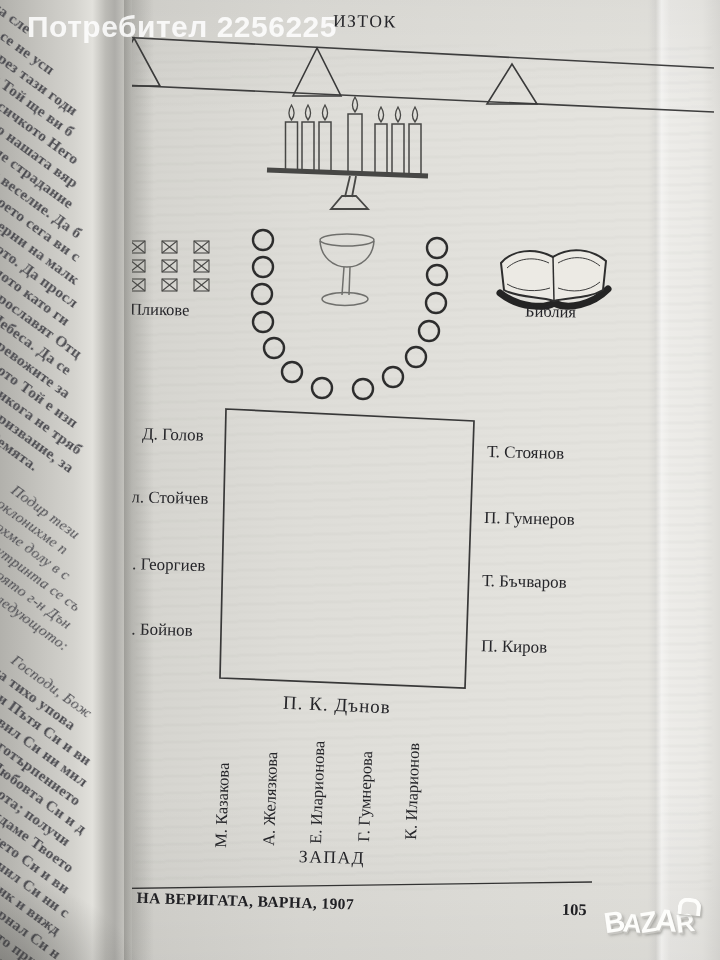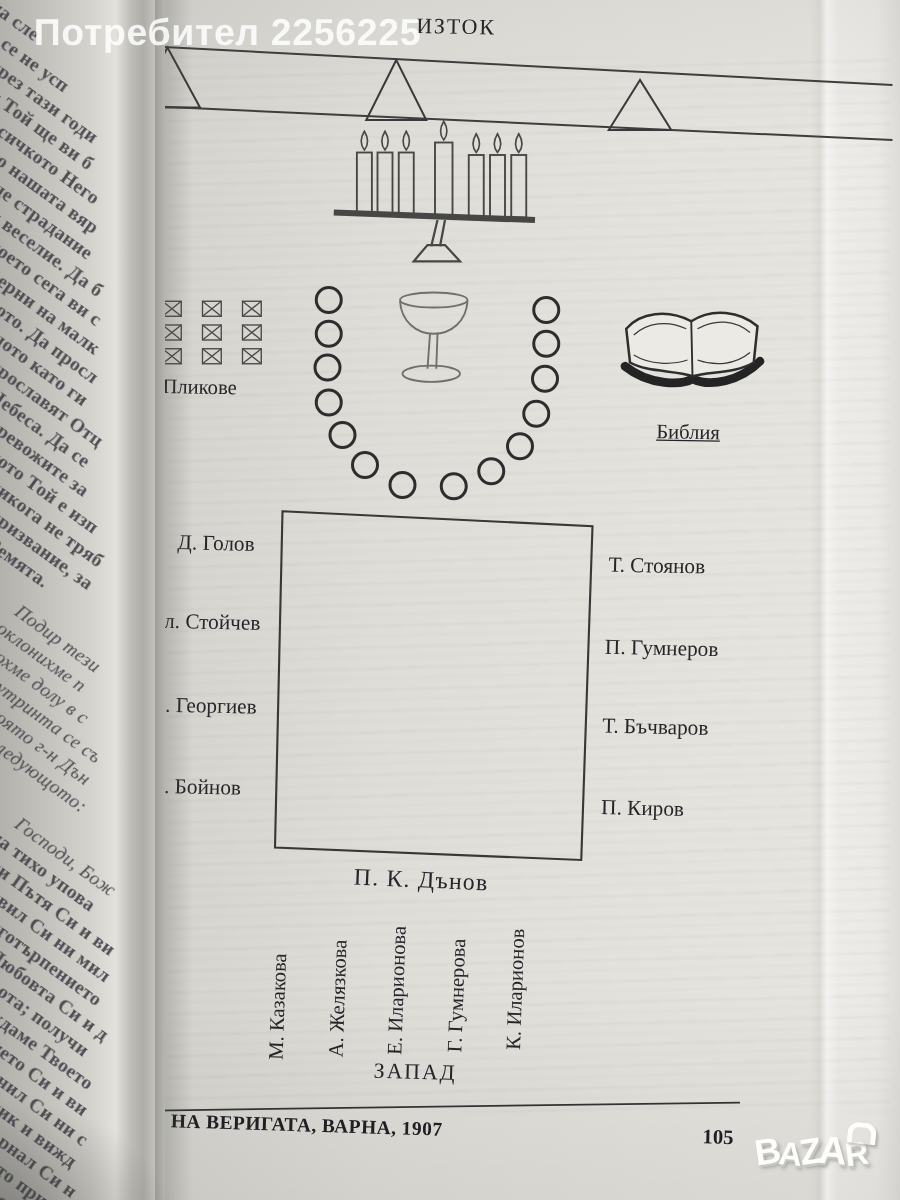--- a/index.html
+++ b/index.html
@@ -23,21 +23,21 @@
     transform:rotate(36deg);font-size:15.5px;font-weight:600;color:#44444a;
     letter-spacing:.3px;white-space:nowrap;filter:blur(.35px);opacity:.93;}
   .lp-line.it{font-style:italic;font-weight:500;}
   .lp-line.ind{padding-left:26px;}
   .corner{position:absolute;left:-36px;bottom:-44px;width:200px;height:130px;transform:rotate(8deg);
     background:radial-gradient(ellipse at 22% 88%,rgba(58,58,55,0.45),rgba(58,58,55,0) 65%);}
   svg.art{position:absolute;left:0;top:0;}
   .t{position:absolute;color:#26262a;white-space:nowrap;font-family:"Liberation Serif",serif;}
   .east{left:333px;top:11px;font-size:17.5px;letter-spacing:1.5px;transform:rotate(1deg);}
   .lbl-env{left:130px;top:300px;font-size:16.5px;transform:rotate(1deg);}
-  .lbl-bib{left:525px;top:336px;font-size:16.5px;transform:rotate(1deg);text-decoration:underline;}
+  .lbl-bib{left:525px;top:302px;font-size:16.5px;transform:rotate(1deg);}
   .nm{font-size:17px;transform:rotate(1.3deg);}
   .nm-l0{left:142px;top:425px;} .nm-l1{left:119px;top:488px;}
   .nm-l2{left:117px;top:555px;} .nm-l3{left:119px;top:620px;}
   .nm-r0{left:487px;top:443px;} .nm-r1{left:484px;top:509px;}
   .nm-r2{left:482px;top:572px;} .nm-r3{left:481px;top:637px;}
   .south{left:283px;top:694px;font-size:19px;letter-spacing:1px;transform:rotate(2.5deg);}
   .vnm{position:absolute;width:118px;height:17px;font-size:16.5px;color:#26262a;
     transform-origin:0 100%;transform:rotate(-88deg);white-space:nowrap;}
   .v0{left:228px;top:831px;} .v1{left:276px;top:829px;} .v2{left:323px;top:827px;}
   .v3{left:371px;top:825px;} .v4{left:418px;top:823px;}

